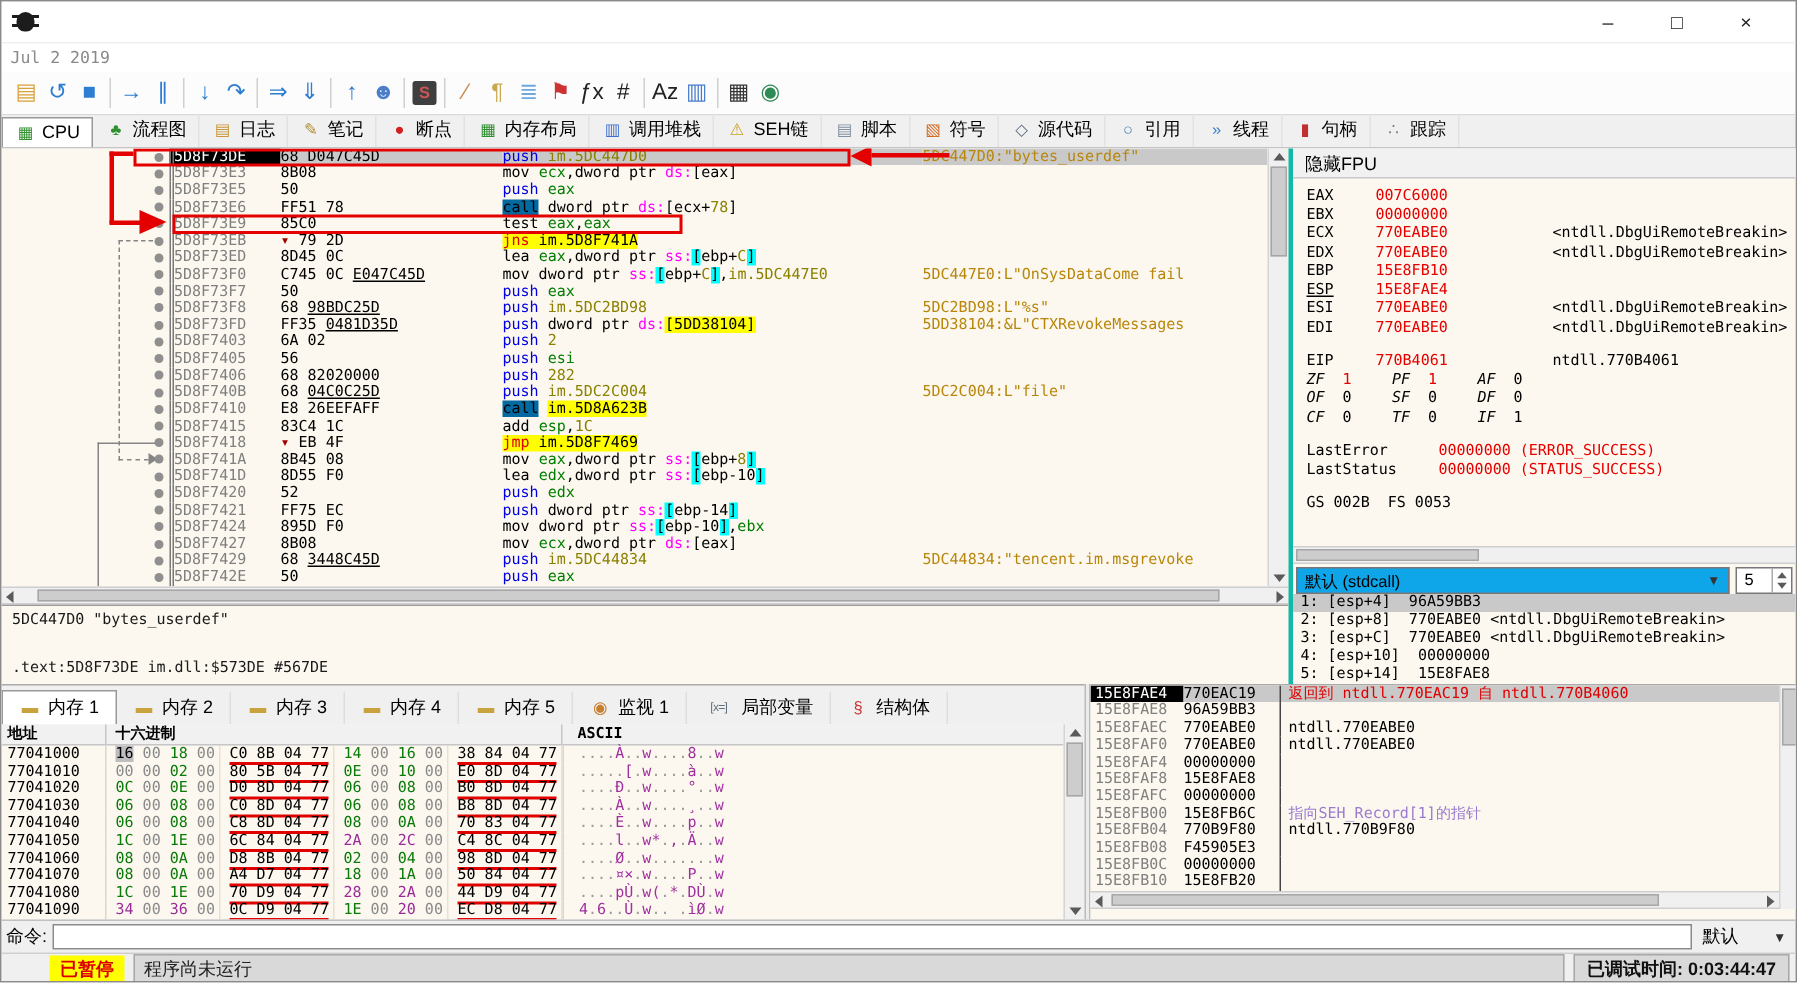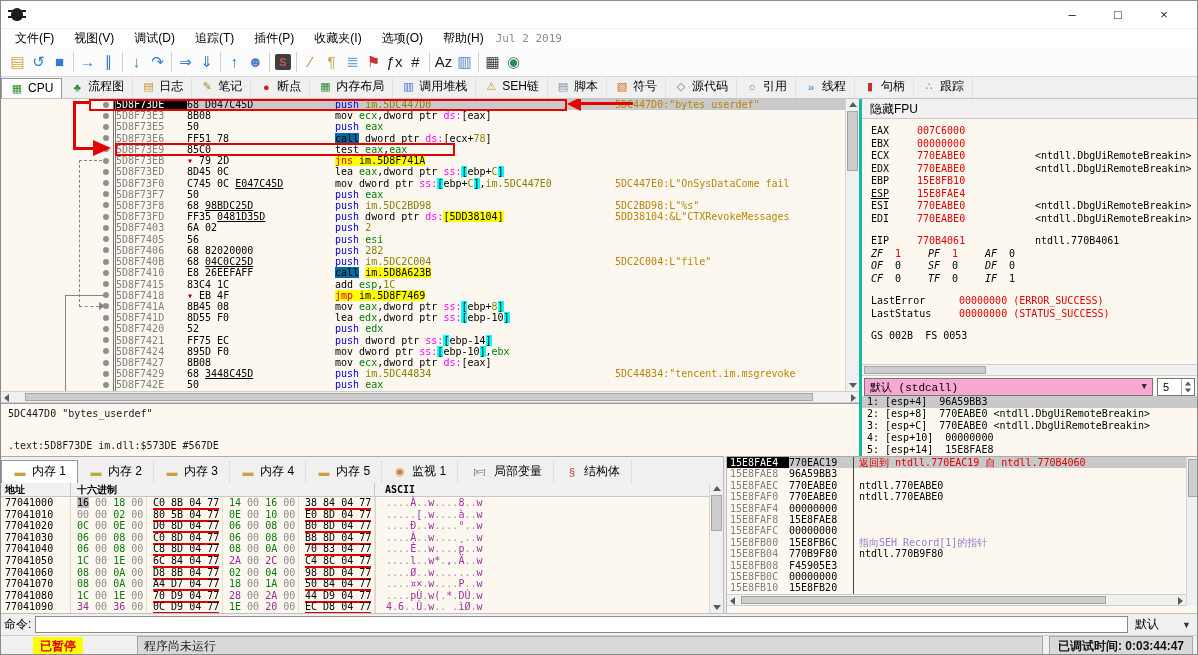--- a/index.html
+++ b/index.html
@@ -91,21 +91,21 @@
   .rn3{display:inline-block;width:88px;color:#000;}
   .rv{display:inline-block;width:118px;color:#e60000;}
   .rvr{color:#e60000;}
   .rs{color:#000;}
   .fn{display:inline-block;width:24px;color:#000;font-style:italic;}
   .fv{display:inline-block;width:33px;color:#000;}
   .fv.hot{color:#e60000;}
   .regvscr{position:absolute;top:20px;right:0;width:13px;height:245px;background:#f0f0f0;border-left:1px solid #d5d5d5;box-sizing:border-box;}
   .reghscr{position:absolute;top:265px;left:0;right:13px;height:12px;background:#f0f0f0;border-top:1px solid #cfcfcf;border-bottom:1px solid #cfcfcf;box-sizing:border-box;}
   .convrow{position:absolute;top:279px;left:2px;right:2px;height:18px;display:flex;gap:4px;font-size:11px;}
-  .combo{flex:1;border:1px solid #777;background:#f9a8d4;padding:1px 5px;display:flex;justify-content:space-between;align-items:center;font-family:Liberation Mono, monospace;gap:36px;}
+  .combo{flex:1;border:1px solid #777;background:#0ea5e9;padding:1px 5px;display:flex;justify-content:space-between;align-items:center;font-family:Liberation Sans, sans-serif;gap:36px;}
   .spin{width:36px;border:1px solid #777;background:#fff;display:flex;align-items:center;}
   .spin .val{flex:1;padding-left:5px;}
   .spinbtns{display:flex;flex-direction:column;gap:2px;border-left:1px solid #aaa;padding:2px 2px;}
   .chk{width:13px;height:13px;border:1px solid #555;background:#fff;margin-top:2px;}
   .unlock{font-size:12px;padding-top:2px;}
   .argsarea{position:absolute;top:297px;left:0;right:0;bottom:0;font-family:"DejaVu Sans Mono",monospace;font-size:10px;line-height:12px;overflow:hidden;}
   .argrow{white-space:pre;padding-left:5px;}
   .argrow.sel{background:#c9c9c9;}
 
   
@@ -141,49 +141,39 @@
   .cred{color:#e00000;} .cpur{color:#9a7bd0;}
   .stvscr{position:absolute;top:0;right:0;width:13px;height:149px;background:#f0f0f0;border-left:1px solid #d5d5d5;box-sizing:border-box;}
   .sthscr{position:absolute;left:0;right:13px;top:137px;height:12px;background:#f0f0f0;border-top:1px solid #cfcfcf;border-bottom:1px solid #cfcfcf;box-sizing:border-box;}
 
   
   .cmdbar{position:absolute;top:612px;left:0;right:0;height:22px;background:#f0f0f0;border-top:1px solid #c0c0c0;display:flex;align-items:center;font-size:12px;padding:0 3px;box-sizing:border-box;gap:4px;}
   .cmdinput{flex:1;height:15px;background:#fff;border:1px solid #8a8a8a;font-size:11px;padding:0 3px;}
   .preset{width:56px;display:flex;justify-content:space-between;align-items:center;padding:0 3px;}
   .statusbar{position:absolute;top:634px;left:0;right:0;height:21px;background:#f0f0f0;border-top:1px solid #cfcfcf;display:flex;align-items:center;font-size:12px;gap:6px;padding:0 4px;box-sizing:border-box;}
   .badge{background:#ffff00;color:#dd0000;font-weight:bold;padding:1px 7px;margin-left:28px;}
-  .stmsg{flex:1;border:1px solid #a8a8a8;padding:1px 6px;background:#d9d9d9;color:#222;margin-left:48px;}
+  .stmsg{flex:1;border:1px solid #a8a8a8;padding:1px 6px;background:#d9d9d9;color:#222;}
   .sttime{border:1px solid #a8a8a8;padding:1px 8px;background:#d9d9d9;color:#111;font-weight:bold;white-space:nowrap;}
   .caret{font-size:9px;color:#333;}
 </style>
 </head>
 <body>
 
 <div class="win">
 
   <div class="titlebar">
     <div class="bug"></div>
     <div class="wctrl">
       <span>–</span>
       <span>□</span>
       <span>×</span>
     </div>
   </div>
 
   <div class="menubar">
-    <span id="menu-items" style="display:flex">
-        <span class="mitem">文件(F)</span>
-        <span class="mitem">视图(V)</span>
-        <span class="mitem">调试(D)</span>
-        <span class="mitem">追踪(T)</span>
-        <span class="mitem">插件(P)</span>
-        <span class="mitem">收藏夹(I)</span>
-        <span class="mitem">选项(O)</span>
-        <span class="mitem">帮助(H)</span>
-      </span>
     <span class="mdate">Jul 2 2019</span>
   </div>
 
   <div class="toolbar" id="toolbar">
       <span class="tbi" style="color: rgb(217, 163, 60);">▤</span>
       <span class="tbi" style="color: rgb(45, 125, 210);">↺</span>
       <span class="tbi" style="color: rgb(45, 125, 210);">■</span>
       <span class="tbsep"></span>
       <span class="tbi" style="color: rgb(45, 125, 210);">→</span>
       <span class="tbi" style="color: rgb(45, 125, 210);">∥</span>

